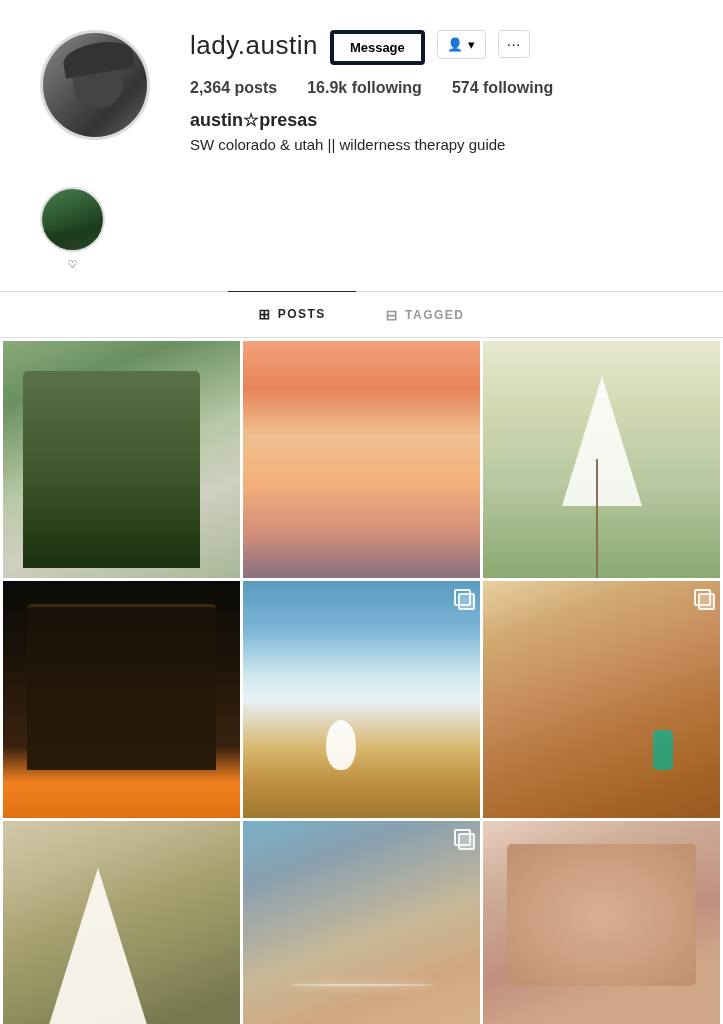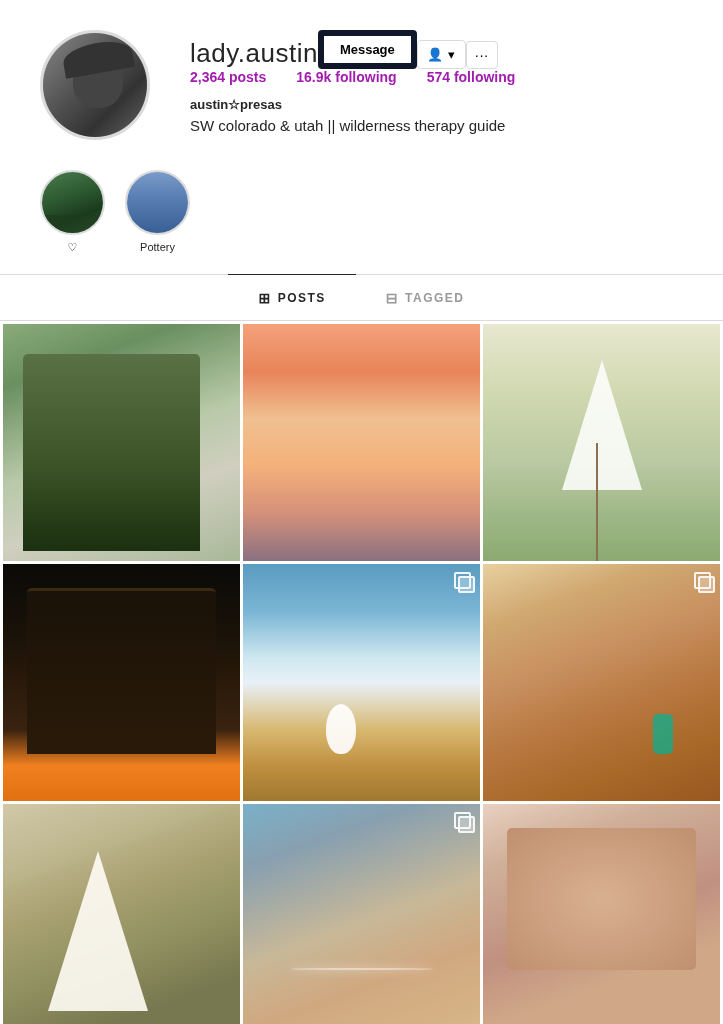--- a/index.html
+++ b/index.html
@@ -58,34 +58,35 @@
       border-radius: 50% 50% 0 0;
       transform: rotate(-10deg);
     }
 
     .profile-info {
       flex: 1;
     }
 
     .profile-top-row {
       display: flex;
-      align-items: flex-end;
-      margin-bottom: 0;
+      align-items: flex-start;
+      gap: 12px;
+      margin-bottom: 14px;
       flex-wrap: wrap;
     }
 
     .username {
       font-size: 26px;
       font-weight: 300;
       letter-spacing: 0.5px;
     }
 
     .btn-message {
       padding: 6px 16px;
-      border: 6px solid #0f172a;
+      border: 4px solid #0f172a;
       border-radius: 4px;
       background: #fff;
       font-size: 13px;
       font-weight: 600;
       cursor: pointer;
     }
 
     .btn-follow-icon {
       padding: 6px 10px;
       border: 1px solid #dbdbdb;
@@ -107,30 +108,30 @@
       cursor: pointer;
     }
 
     .stats-row {
       display: flex;
       gap: 30px;
       margin-bottom: 12px;
     }
 
     .stat-item {
-      font-size: 14px;
-      color: #a21caf;
+      font-size: 16px;
+      color: #404040;
     }
 
     .stat-item span {
       font-weight: 600;
     }
 
     .bio-name {
-      font-size: 13px;
+      font-size: 18px;
       font-weight: 600;
       margin-bottom: 3px;
     }
 
     .bio-text {
       font-size: 15px;
       color: #262626;
       line-height: 1.5;
     }
 
@@ -421,26 +422,20 @@
 </div>
 
 <div class="highlights-section">
   <div class="highlight-item">
     <div class="highlight-circle">
       <div class="highlight-img-1"></div>
     </div>
     <span class="highlight-label">♡</span>
   </div>
 
-  <div class="highlight-item">
-    <div class="highlight-circle">
-      <div class="highlight-img-2"></div>
-    </div>
-    <span class="highlight-label">Pottery</span>
-  </div>
 </div>
 
 <div class="tabs-section">
   <div class="tab active">
     <span class="tab-icon">⊞</span>
     <span>POSTS</span>
   </div>
   <div class="tab">
     <span class="tab-icon">⊟</span>
     <span>TAGGED</span>

